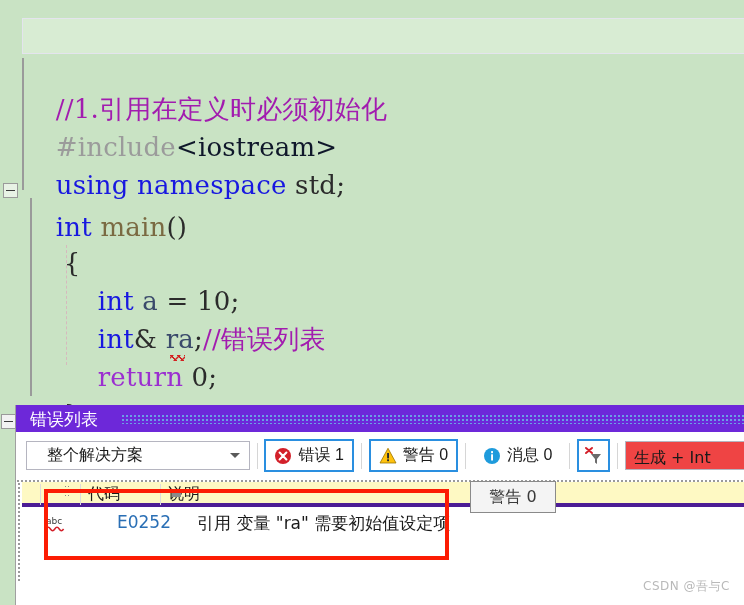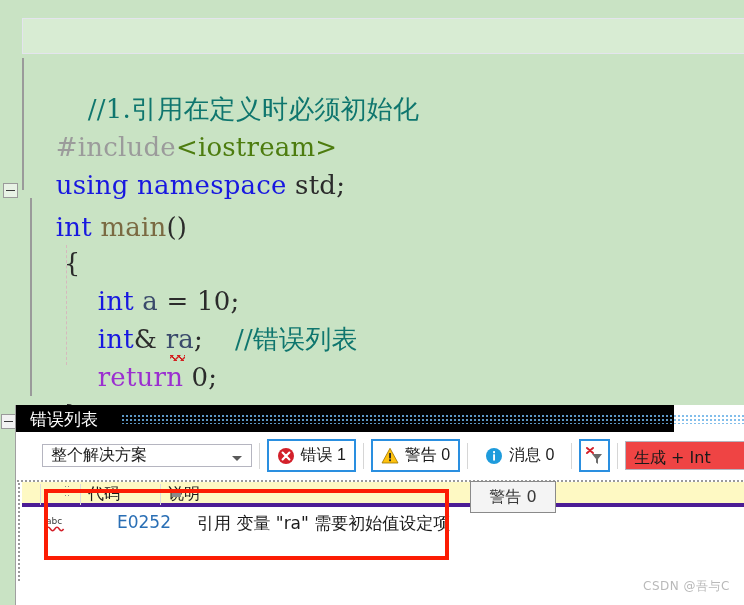--- a/index.html
+++ b/index.html
@@ -52,23 +52,23 @@
 
   .code-line {
     position: absolute;
     left: 22px;
     font-family: "DejaVu Serif", "Liberation Serif", serif;
     font-size: 26px;
     line-height: 34px;
     white-space: pre;
     letter-spacing: 0.2px;
   }
-  .c-comment { color: #0f766e; margin-left: 32px; }
+  .c-comment { color: #a21caf; }
   .c-pp      { color: #9b9b9b; }
-  .c-string  { color: #4d7c0f; }
+  .c-string  { color: #0f172a; }
   .c-kw      { color: #1818e0; }
   .c-plain   { color: #2b2b2b; }
   .c-func    { color: #7a6a42; }
   .c-ret     { color: #9b2fd0; }
   .c-var     { color: #3a4a6b; }
   .squiggle {
     position: relative;
     display: inline-block;
   }
   .squiggle::after {
@@ -83,22 +83,22 @@
 
   
   #error-panel {
     position: absolute;
     left: 15px; top: 405px; width: 729px; height: 200px;
     background: #ffffff;
     border-left: 1px solid #a0a0a0;
   }
   #panel-titlebar {
     position: absolute; left: 0; top: 0;
-    width: 658px; height: 27px;
-    background: #000000;
+    width: 729px; height: 27px;
+    background: #6d28d9;
     color: #ffffff;
   }
   #panel-title {
     position: absolute; left: 14px; top: 3px;
     font-size: 17px;
     color: #ffffff;
     font-family: "DejaVu Sans", "Liberation Sans", sans-serif;
   }
   #panel-title-dots {
     position: absolute; left: 105px; top: 9px;
@@ -131,27 +131,26 @@
     align-items: center;
     padding-left: 10px;
     gap: 0px;
   }
   .tb-sep {
     width: 1px; height: 26px;
     background: #d6d6d6;
     margin: 0 7px;
   }
   #scope-combo {
-    width: 233px; height: 23px;
+    width: 233px; height: 29px;
     border: 1px solid #b5b5c0;
     background: #ffffff;
     display: flex; align-items: center;
     position: relative;
-    padding-left: 8px;
-    margin-left: 16px;
+    padding-left: 20px;
   }
   #scope-combo-label {
     font-size: 16px; color: #1a1a1a;
     font-family: "DejaVu Sans", "Liberation Sans", sans-serif;
   }
   #scope-combo-arrow {
     position: absolute; right: 9px; top: 11px;
     width: 0; height: 0;
     border-left: 5px solid transparent;
     border-right: 5px solid transparent;

